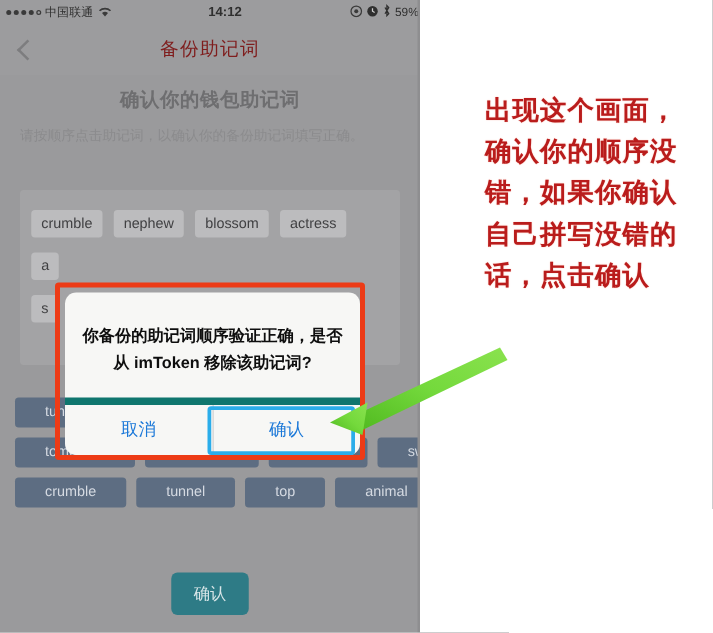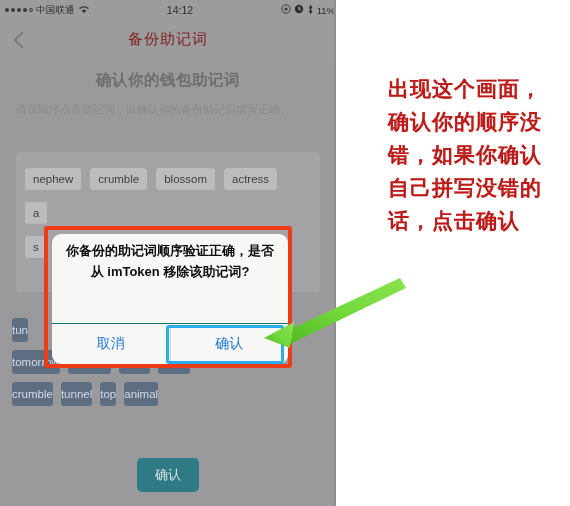--- a/index.html
+++ b/index.html
@@ -31,21 +31,21 @@
     background:#9c9c9e;
   }
   .sb-left{display:flex;align-items:center;gap:3px;padding-left:5px;}
   .dots{display:flex;align-items:center;gap:2px;}
   .dot{width:4px;height:4px;border-radius:50%;background:#3a3a3a;}
   .dot.empty{background:transparent;border:1px solid #3a3a3a;width:2px;height:2px;}
   .carrier{font-size:9.5px;color:#2f2f2f;letter-spacing:.2px;}
   .wifi{display:inline-block;}
   .sb-center{
     position:absolute;left:0;right:0;text-align:center;
-    font-size:10.5px;font-weight:normal;color:#2f2f2f;
+    font-size:10.5px;font-weight:bold;color:#2f2f2f;
   }
   .sb-right{
     position:absolute;right:5px;display:flex;align-items:center;gap:3px;
   }
   .sb-ico{display:inline-block;color:#2f2f2f;}
   .batt-pct{font-size:9.5px;color:#2f2f2f;}
   .batt{
     width:17px;height:8px;border:1px solid #3a3a3a;border-radius:2px;
     position:relative;box-sizing:border-box;padding:1px;
   }
@@ -103,21 +103,21 @@
     padding:5px 8px;white-space:nowrap;
     cursor:pointer;
   }
 
   
   .pool{position:absolute;left:12px;top:258px;width:320px;}
   .pool-row{display:flex;gap:8px;margin-bottom:8px;}
   .chip-pool{
     background:#5d6d82;color:#d5dae2;
     font-size:11.5px;border-radius:3px;
-    padding:6px 0;white-space:nowrap;
+    padding:6px 24px;white-space:nowrap;
     cursor:pointer;
   }
 
   
   .btn-confirm{
     position:absolute;left:50%;transform:translateX(-50%);top:398px;
     width:62px;height:34px;background:#2e7b86;border-radius:5px;
     color:#d9e6e8;font-size:13px;
     display:flex;align-items:center;justify-content:center;
     cursor:pointer;
@@ -130,26 +130,26 @@
     z-index:30;
   }
   .dialog{
     position:absolute;left:4px;top:4px;width:236px;height:130px;
     background:#f7f7f5;border-radius:9px;
     box-sizing:border-box;overflow:hidden;
     display:flex;flex-direction:column;
   }
   .dlg-msg{
     flex:1;
-    padding:6px 13px 6px 13px;
+    padding:24px 13px 6px 13px;
     font-size:13px;line-height:21px;color:#0e0e0e;
     text-align:center;font-weight:bold;
   }
   .dlg-btns{
-    height:40px;display:flex;border-top:1px solid #0f766e;
+    height:40px;display:flex;border-top:6px solid #0f766e;
   }
   .dlg-btn{
     flex:1;display:flex;align-items:center;justify-content:center;
     font-size:14px;color:#1b78d8;cursor:pointer;
   }
   .dlg-btn.left{border-right:1px solid #d2d2d2;}
   .dlg-hl{
     position:absolute;left:118px;top:95px;width:118px;height:39px;
     border:3px solid #2badea;box-sizing:border-box;border-radius:3px;
     pointer-events:none;z-index:5;
@@ -203,38 +203,38 @@
           <svg width="10" height="10" viewBox="0 0 10 10">
               <circle cx="5" cy="5" r="4.2" fill="#2f2f2f"></circle>
               <path d="M5 2.6 V5 L6.7 6" stroke="#d0d0d0" stroke-width="1" fill="none"></path>
             </svg>
         </span>
         <span class="sb-ico">
           <svg width="7" height="11" viewBox="0 0 7 11">
               <path d="M2 3 L5 8 L3.5 9.6 V1.4 L5 3 L2 8" stroke="#2f2f2f" stroke-width="1" fill="none"></path>
             </svg>
         </span>
-        <span class="batt-pct">11%</span>
+        <span class="batt-pct">59%</span>
         <span class="batt"><span class="batt-fill"></span></span>
       </div>
     </div>
 
     <div class="navbar">
       <div class="nav-back"></div>
       <div class="nav-title">备份助记词</div>
     </div>
 
     <div class="page">
       <div class="page-title">确认你的钱包助记词</div>
       <div class="page-sub">请按顺序点击助记词，以确认你的备份助记词填写正确。</div>
 
       <div class="sel-card">
         <div class="sel-row">
+          <span class="chip-sel">crumble</span>
           <span class="chip-sel">nephew</span>
-          <span class="chip-sel">crumble</span>
           <span class="chip-sel">blossom</span>
           <span class="chip-sel">actress</span>
         </div>
         <div class="sel-row">
           <span class="chip-sel">a</span>
         </div>
         <div class="sel-row">
           <span class="chip-sel">s</span>
         </div>
       </div>

